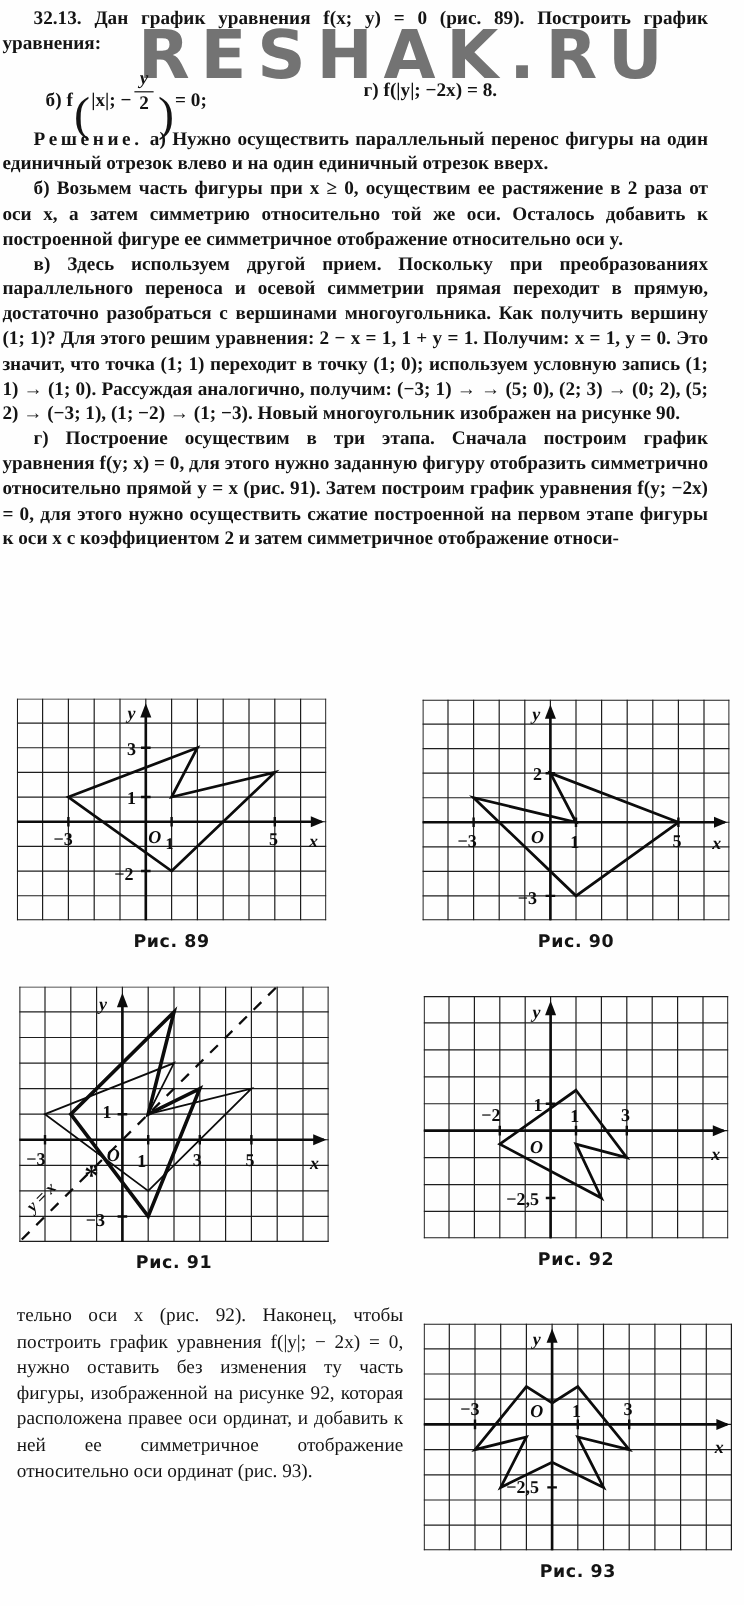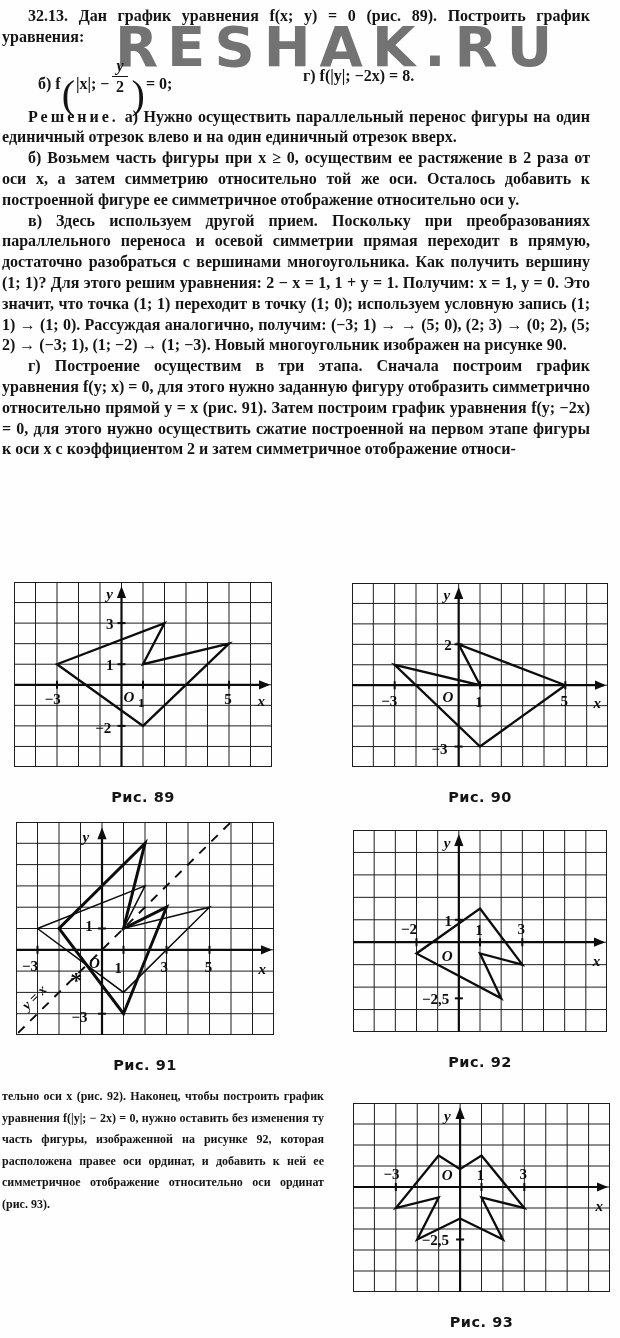--- a/index.html
+++ b/index.html
@@ -24,25 +24,25 @@
   .itemb{display:flex;align-items:flex-end;}
   .bigp{font-size:40px;font-weight:400;line-height:0;padding:0 1px;}
   .frac{display:inline-flex;flex-direction:column;align-items:center;line-height:1;margin:0 3px;vertical-align:middle;}
   .fnum{display:block;padding:0 4px 2px;border-bottom:1.7px solid #141414;font-style:italic;}
   .fden{display:block;padding-top:2px;}
   .solhead{letter-spacing:3px;margin-right:6px;}
   .fig{position:absolute;z-index:1;}
   .plot{background:#fefefe;}
   .figcaption{
     text-align:center;font-family:"DejaVu Sans",sans-serif;font-weight:700;
-    font-size:14.5px;color:#141414;margin-top:18px;letter-spacing:0.5px;
+    font-size:14.5px;color:#141414;margin-top:5px;letter-spacing:0.5px;
   }
   .bottomtext{
-    position:absolute;left:2px;top:1086px;width:322px;z-index:1;
-    font-size:12px;line-height:21.6px;font-weight:700;text-align:justify;
+    position:absolute;left:14px;top:1086px;width:322px;z-index:1;
+    font-size:16px;line-height:21.6px;font-weight:400;text-align:justify;
   }
   #f89{left:14px;top:582px;}
   #f90{left:352px;top:583px;}
   #f91{left:16px;top:822px;}
   #f92{left:353px;top:830px;}
   #f93{left:353px;top:1103px;}
 </style>
 </head>
 <body>
 

